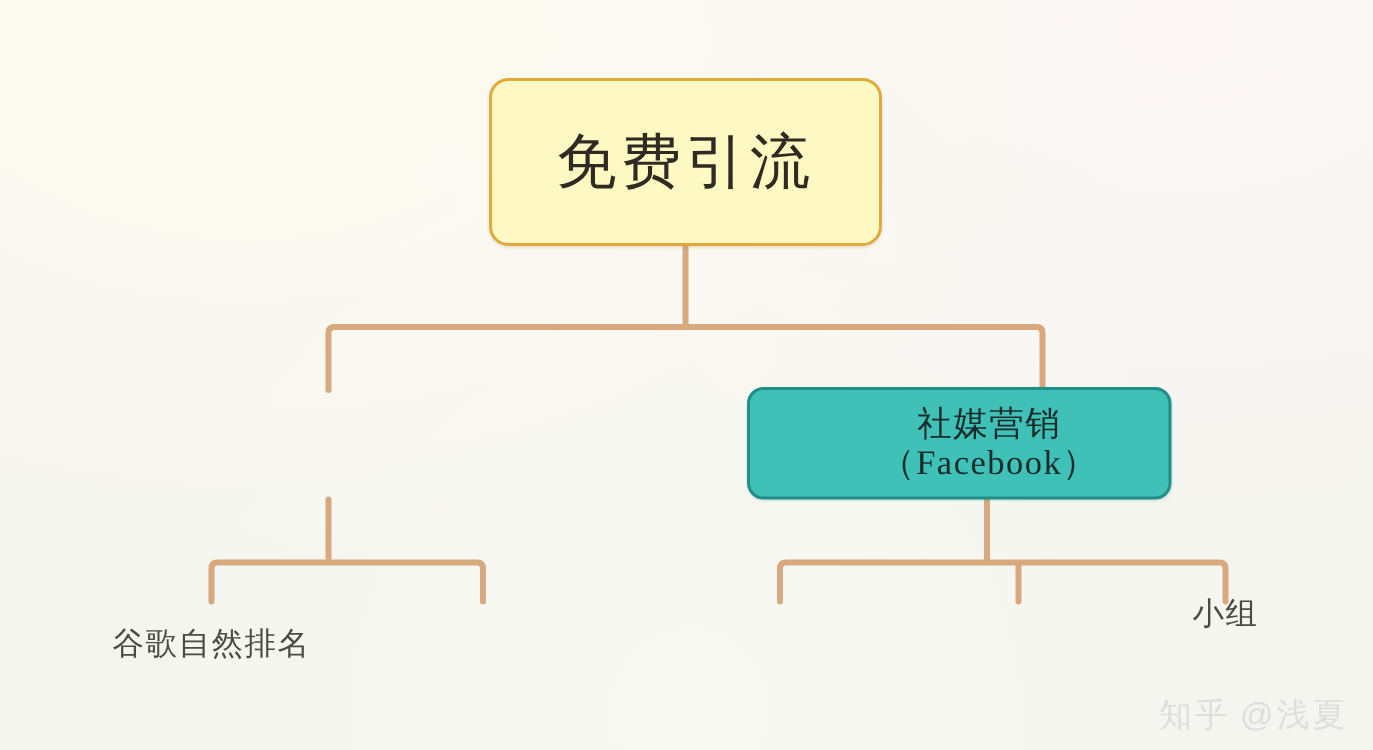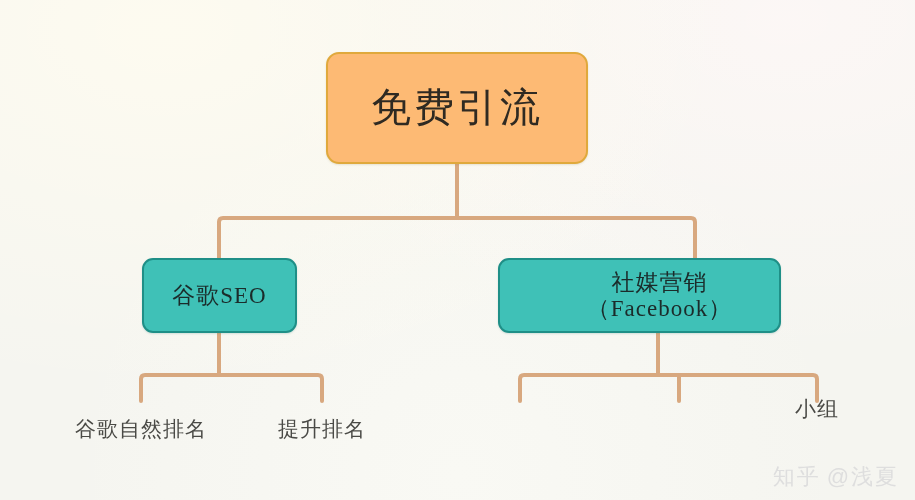--- a/index.html
+++ b/index.html
@@ -47,21 +47,21 @@
     justify-content: center;
     z-index: 2;
     text-align: center;
     line-height: 1.1;
   }
   .node-root {
     left: 326px;
     top: 52px;
     width: 262px;
     height: 112px;
-    background: #fdba74;
+    background: #fef9c3;
     border: 2px solid #e0a93c;
     border-radius: 13px;
     color: #2f2a22;
     font-size: 40px;
     letter-spacing: 3px;
     box-shadow: 0 1px 2px rgba(150,120,60,0.18);
   }
   .node-branch {
     background: #3fc1b7;
     border: 2px solid #1f8f87;
@@ -124,30 +124,26 @@
       <path d="M658,333 L658,375"></path>
       <path d="M520,401 L520,379 Q520,375 524,375 L813,375 Q817,375 817,379 L817,401"></path>
       <path d="M679,377 L679,401"></path>
     </g>
   </svg>
 
   <div class="node node-root">
     <span>免费引流</span>
   </div>
 
-  <div class="node node-branch node-seo">
-    <span>谷歌SEO</span>
-  </div>
 
   <div class="node node-branch node-smm">
     <span>社媒营销（Facebook）</span>
   </div>
 
   <div class="leaf" style="left:141px; top:415px;">谷歌自然排名</div>
-  <div class="leaf" style="left:322px; top:415px;">提升排名</div>
 
   <div class="leaf" style="left:817px; top:395px;">小组</div>
 
   <div class="watermark">
     <span class="wm-logo">知乎</span><span>@浅夏</span>
   </div>
 
 </div>
 
 </body></html>

